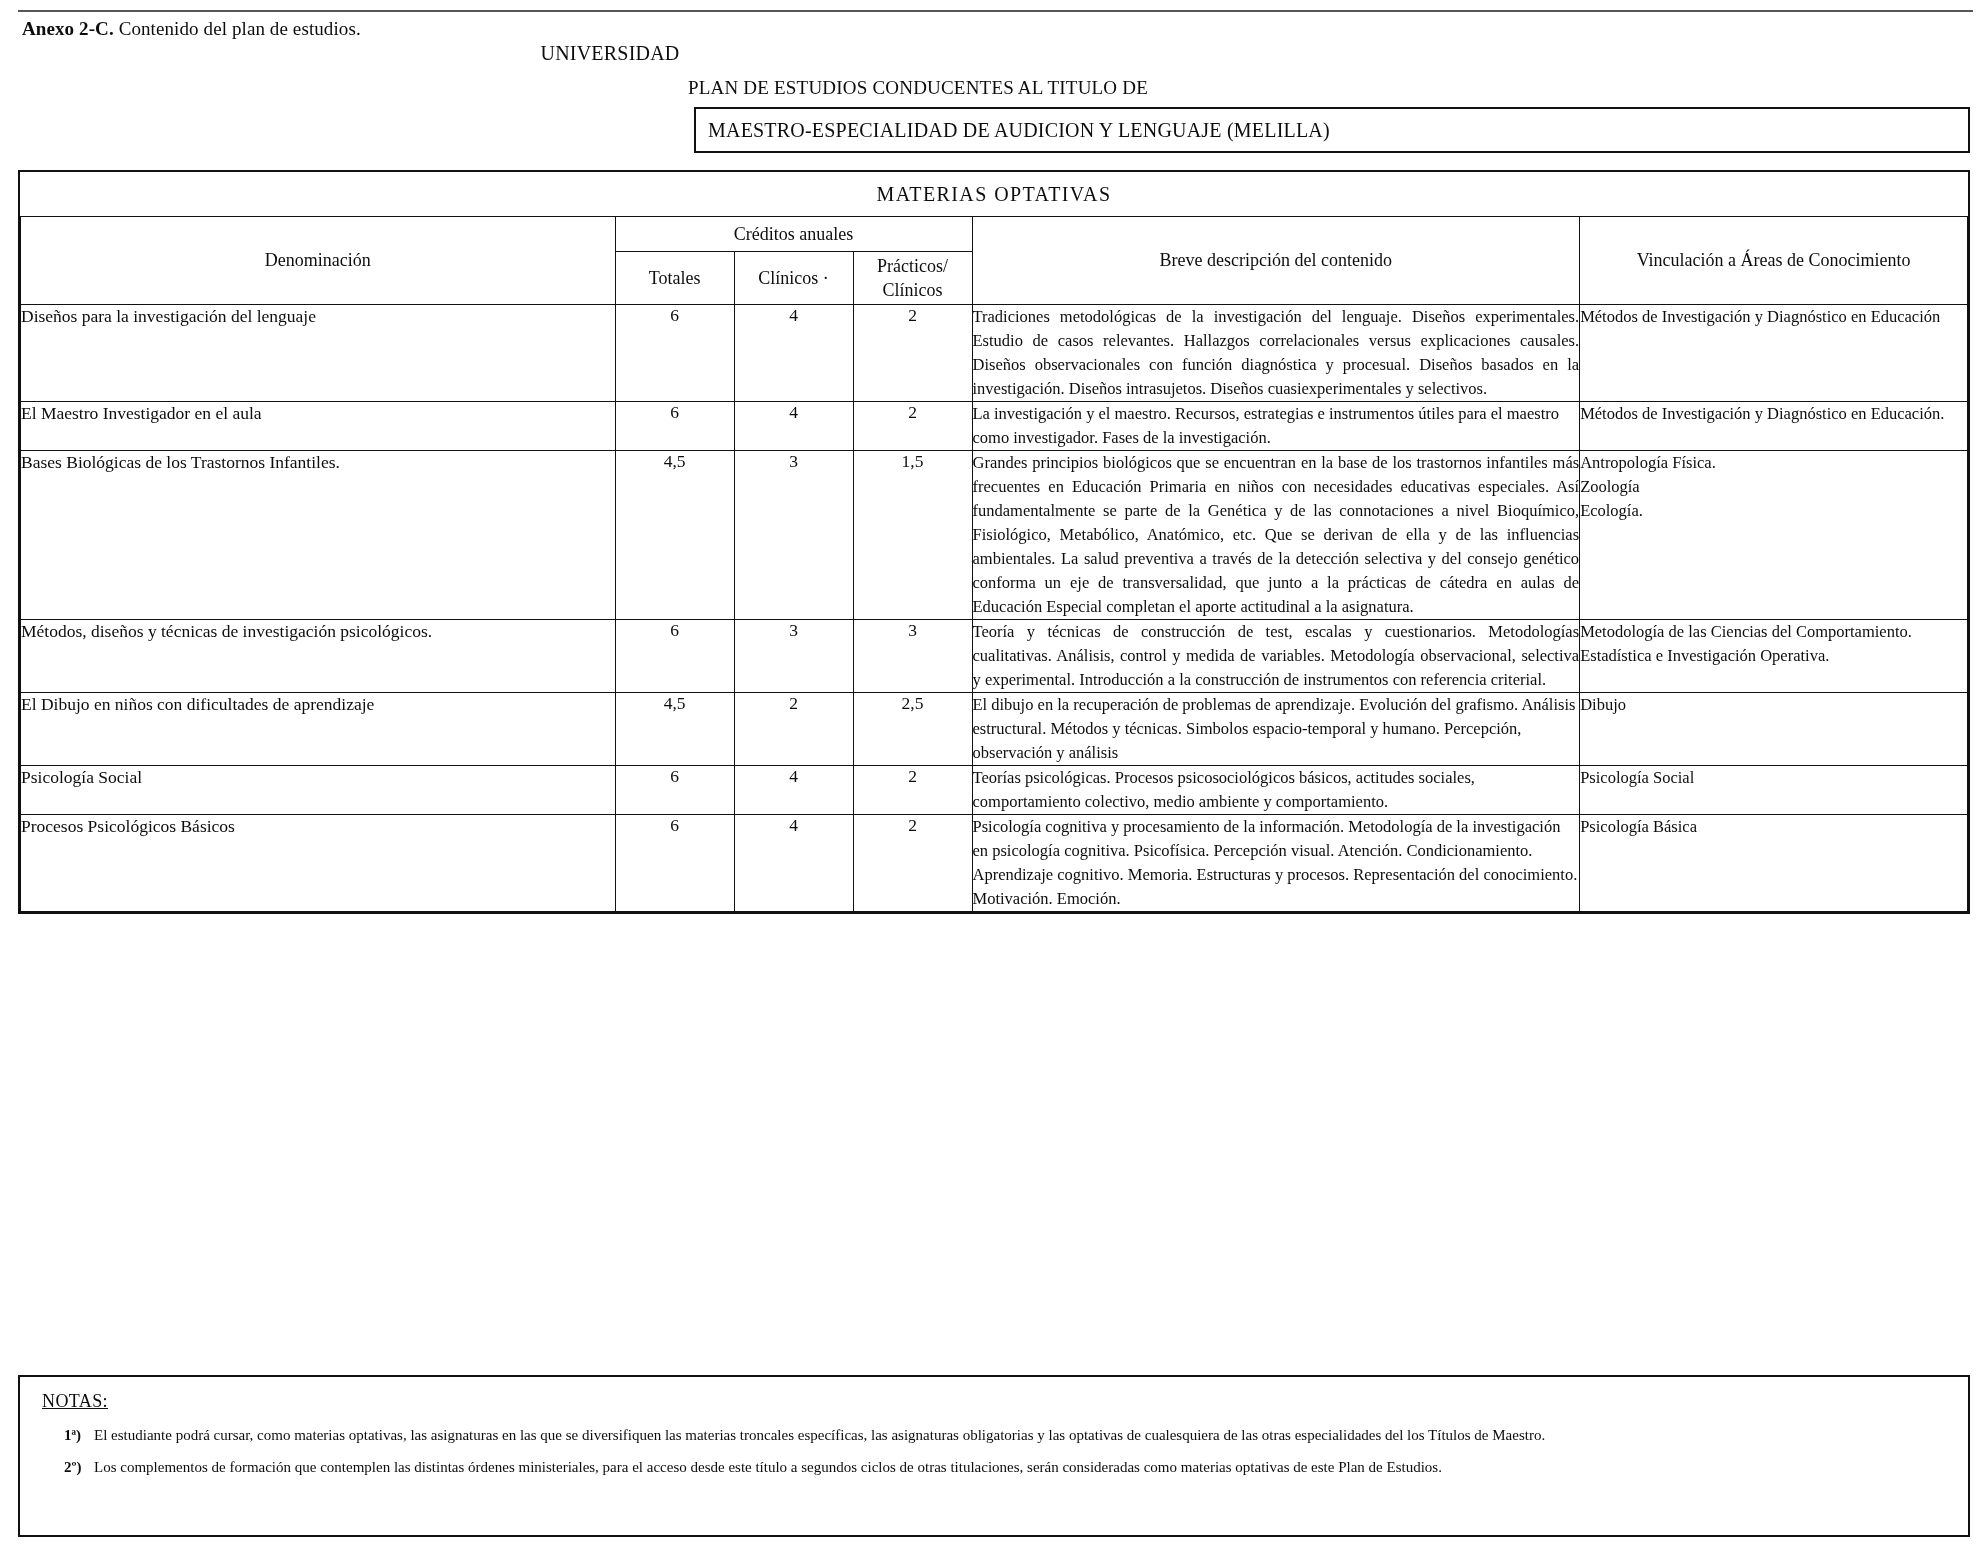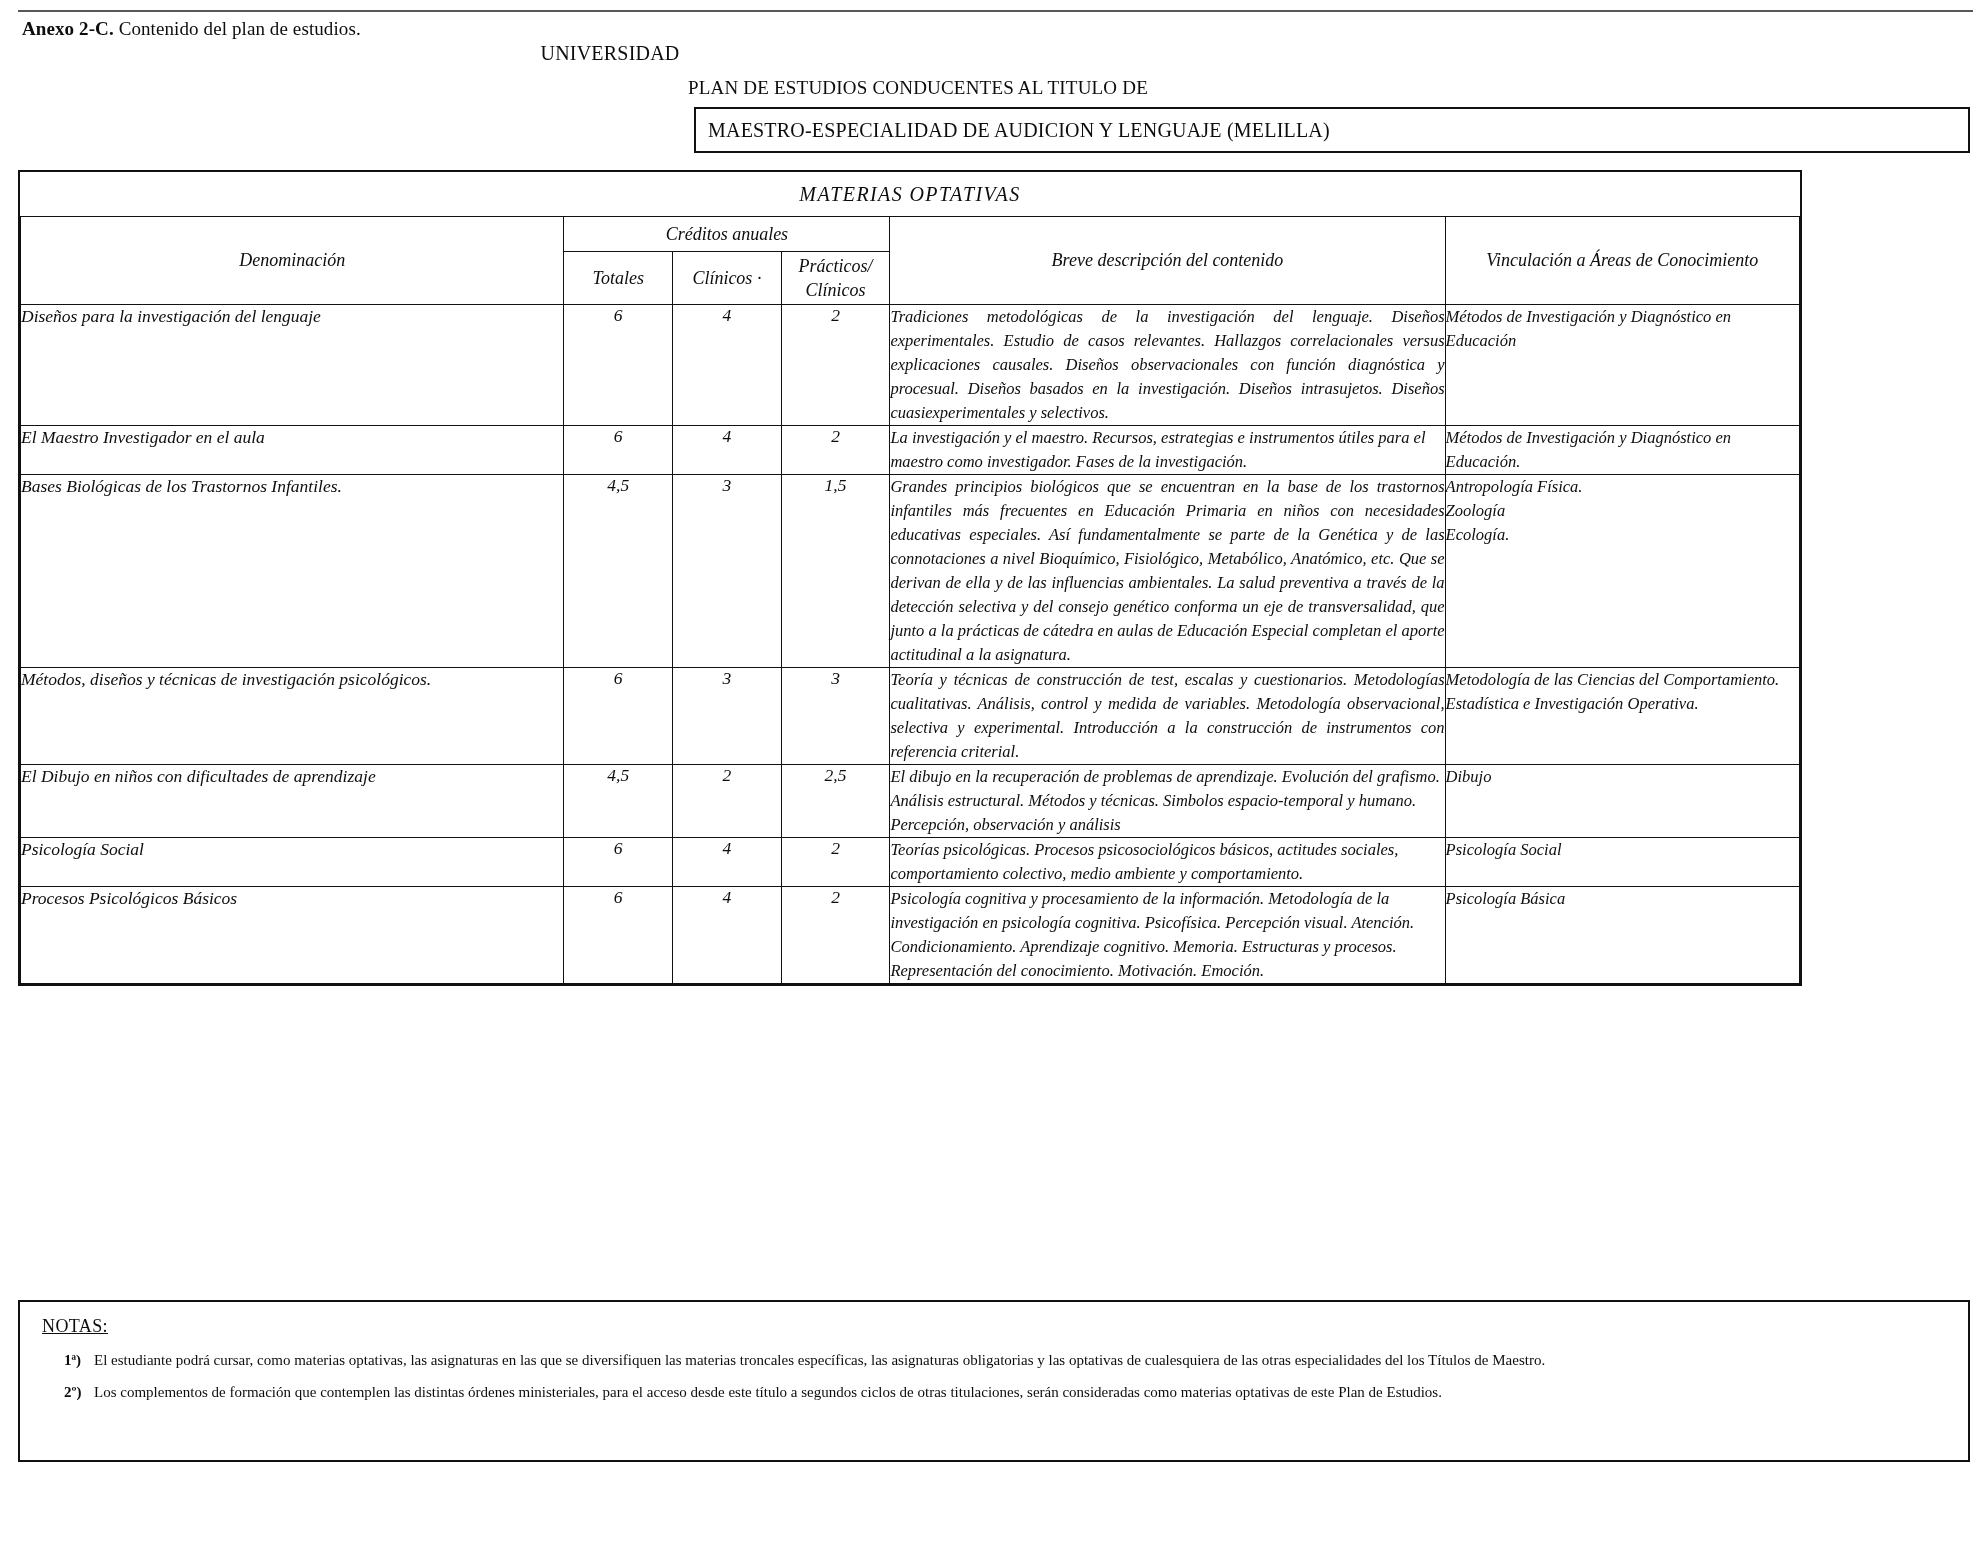--- a/index.html
+++ b/index.html
@@ -88,25 +88,24 @@
   .hdr-box.second {
     height: 46px;
     line-height: 42px;
   }
 
   
   .tbl-wrap {
     position: absolute;
     left: 18px;
     top: 170px;
-    width: 1784px;
+    width: 1952px;
     border: 2px solid #111;
     box-sizing: border-box;
     background: #fff;
-    font-style: italic;
   }
   table.main {
     border-collapse: collapse;
     width: 100%;
     table-layout: fixed;
   }
   table.main td, table.main th {
     border: 1px solid #111;
     vertical-align: top;
     font-weight: normal;
@@ -159,21 +158,21 @@
     font-size: 16.5px;
     line-height: 24px;
     padding: 12px 10px 10px 10px;
   }
   .b { font-weight: bold; }
 
   
   .notas {
     position: absolute;
     left: 18px;
-    top: 1300px;
+    top: 1375px;
     width: 1952px;
     height: 162px;
     border: 2px solid #111;
     box-sizing: border-box;
     padding: 14px 20px 0 22px;
   }
   .notas-title {
     font-size: 18px;
     text-decoration: underline;
     letter-spacing: .4px;

